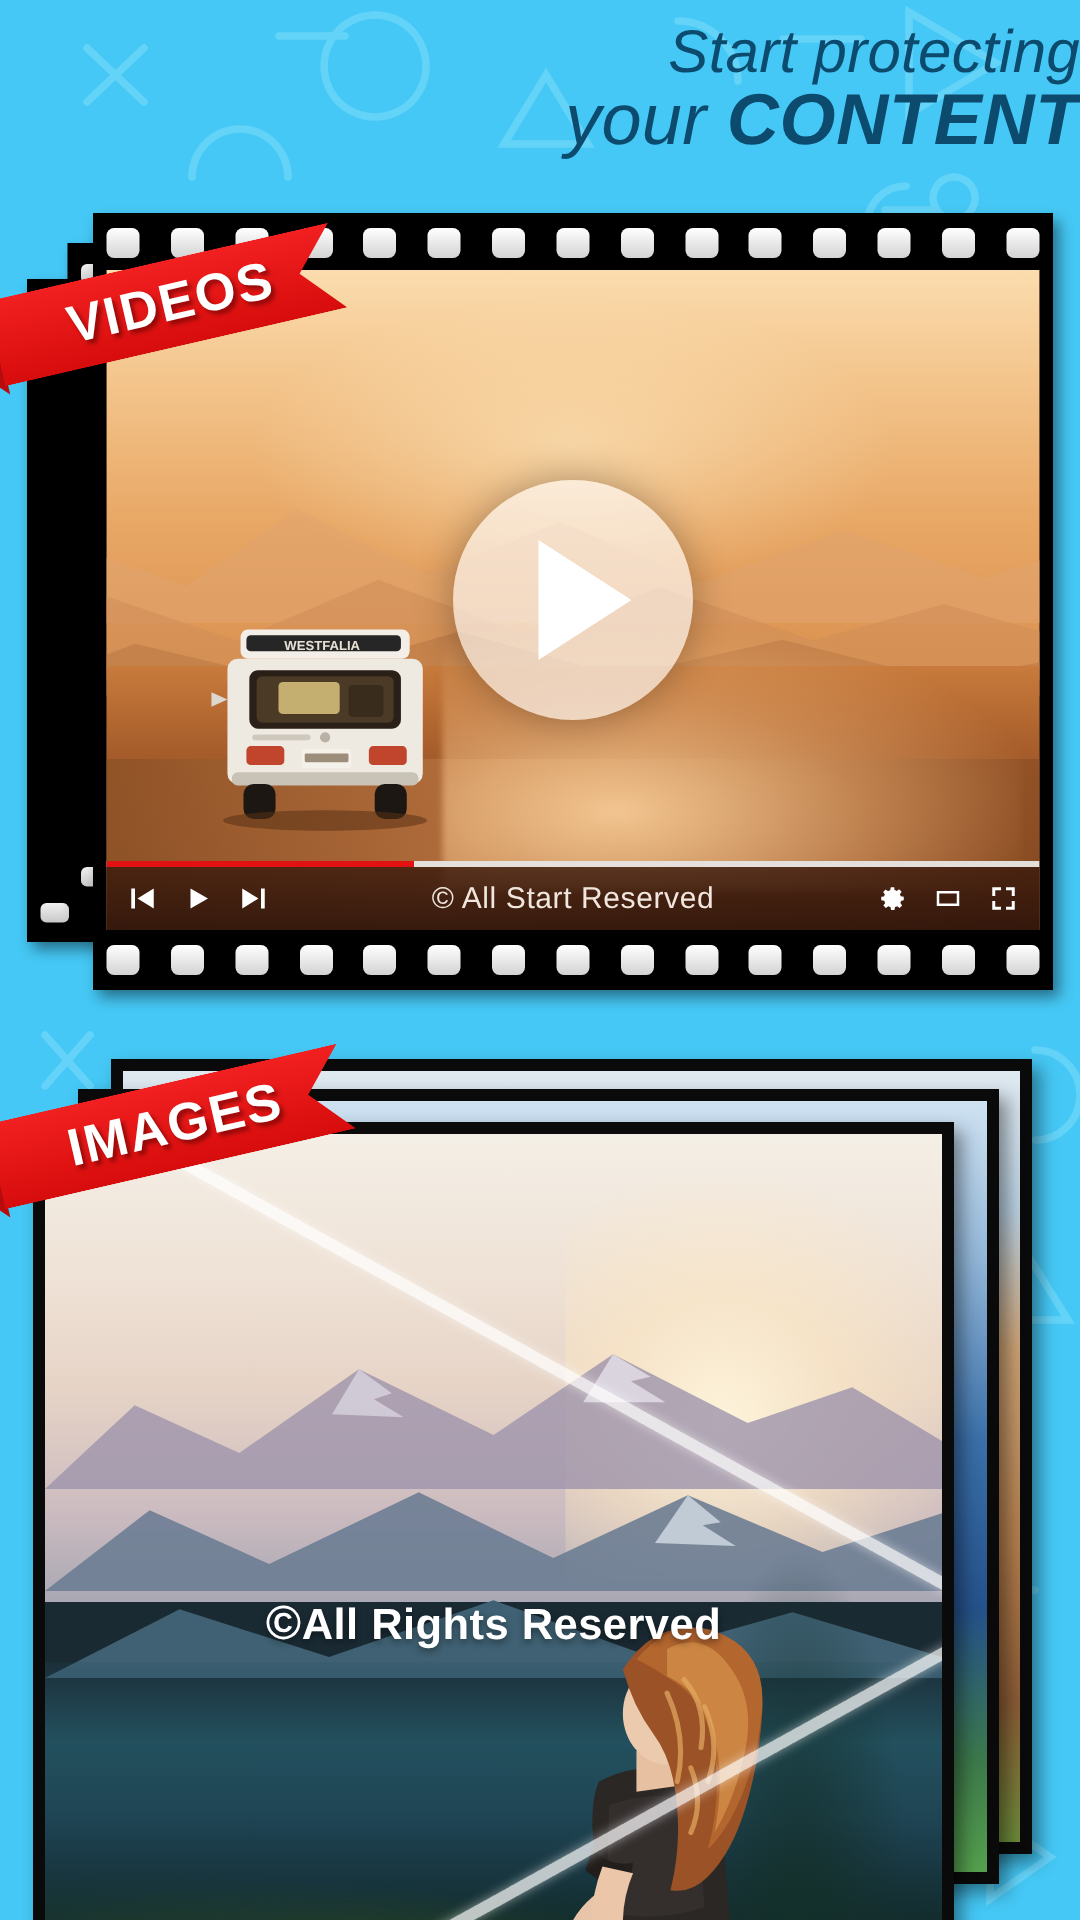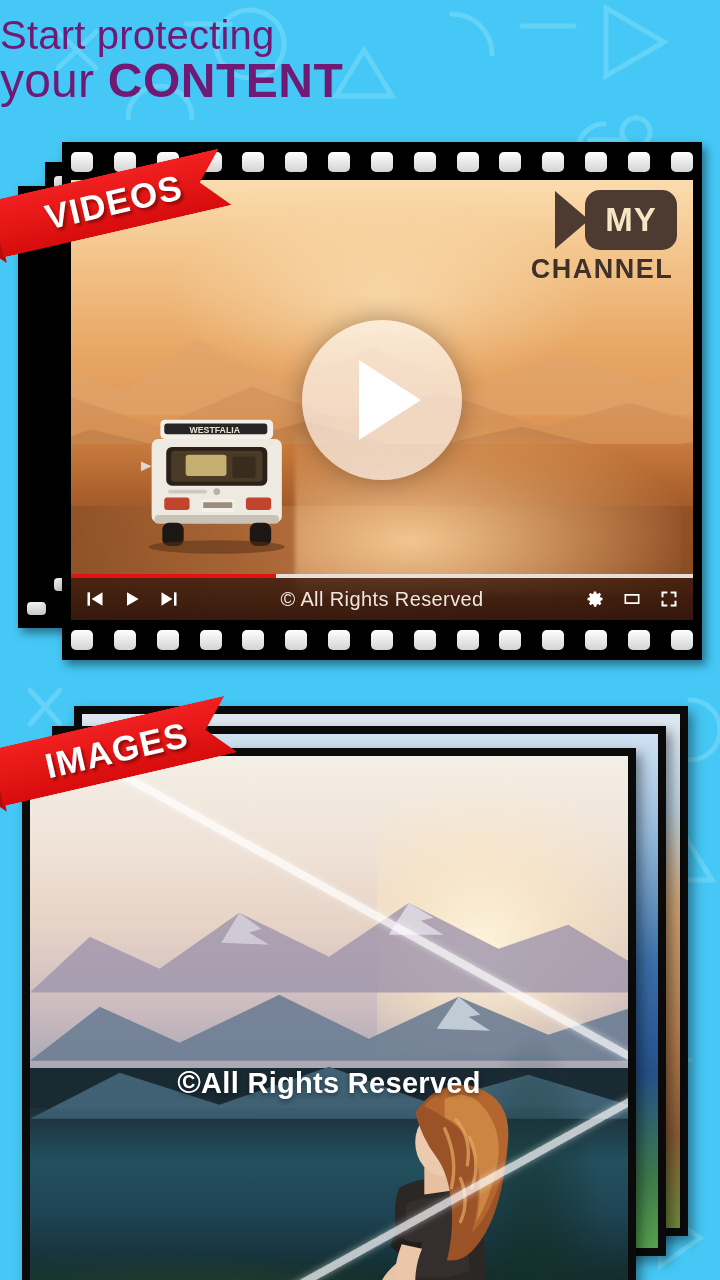--- a/index.html
+++ b/index.html
@@ -14,23 +14,24 @@
     background:#45c8f5;
     position:relative;
   }
 
   
   #bg-deco { position:absolute; inset:0; z-index:0; pointer-events:none; }
 
   
   .headline {
     position:absolute; top:14px; left:0; width:100%;
-    text-align:left; z-index:6;
-    color:#701a75; line-height:1.06;
+    text-align:right; z-index:6;
+    color:#0c4a6e; line-height:1.06;
     letter-spacing:.2px;
+    font-style:italic;
   }
   .headline .l1 { display:block; font-size:40px; font-weight:400; }
   .headline .l2 { display:block; font-size:48px; font-weight:400; }
   .headline .l2 b { font-weight:700; letter-spacing:.5px; }
 
   
   .video-section { position:absolute; left:0; top:138px; width:720px; height:548px; z-index:3; }
 
   .filmstrip {
     position:absolute;
@@ -434,48 +435,41 @@
 
             <ellipse cx="80" cy="143" rx="70" ry="7" fill="#5a3116" opacity=".55"></ellipse>
           </svg>
         </div>
       </div>
 
       <div class="play-btn">
         <div class="play-tri"></div>
       </div>
 
-      <div class="channel-wm">
-        <div class="cam-badge">
-          <div class="cam-tri"></div>
-          <div class="cam-body">MY</div>
-        </div>
-        <div class="cam-label">CHANNEL</div>
-      </div>
 
       <div class="ctrl-bar">
         <div class="progress">
           <div class="filled" id="progress-filled" style="width: 33%;"></div>
         </div>
         <div class="ctrl-row">
           <div class="ctrl-left">
             <svg class="ctrl-ico" viewBox="0 0 24 24">
               <rect x="3" y="4" width="3" height="16"></rect>
                 <path d="M21 4 L21 20 L8 12 Z"></path>
             </svg>
             <svg class="ctrl-ico" viewBox="0 0 24 24">
               <path d="M6 4 L20 12 L6 20 Z"></path>
             </svg>
             <svg class="ctrl-ico" viewBox="0 0 24 24">
               <path d="M3 4 L16 12 L3 20 Z"></path>
                 <rect x="18" y="4" width="3" height="16"></rect>
             </svg>
           </div>
 
-          <div class="wm-center">© All Rights Reserved</div>
+          <div class="wm-center">© All Start Reserved</div>
 
           <div class="ctrl-right">
             <svg class="ctrl-ico" viewBox="0 0 24 24">
               <path d="M12 8.2a3.8 3.8 0 1 0 0 7.6 3.8 3.8 0 0 0 0-7.6zm0 5.9a2.1 2.1 0 1 1 0-4.2 2.1 2.1 0 0 1 0 4.2z"></path>
               <path d="M21 13.4v-2.8l-2.4-.4a6.9 6.9 0 0 0-.7-1.7l1.4-2-2-2-2 1.4a6.9 6.9 0 0 0-1.7-.7L13.4 3h-2.8l-.4 2.4a6.9 6.9 0 0 0-1.7.7l-2-1.4-2 2 1.4 2a6.9 6.9 0 0 0-.7 1.7L3 10.6v2.8l2.4.4c.16.6.4 1.17.7 1.7l-1.4 2 2 2 2-1.4c.53.3 1.1.54 1.7.7l.4 2.4h2.8l.4-2.4c.6-.16 1.17-.4 1.7-.7l2 1.4 2-2-1.4-2c.3-.53.54-1.1.7-1.7z"></path>
             </svg>
             <svg class="ctrl-ico" viewBox="0 0 24 24">
               <path d="M3 6h18v12H3z M5 8v8h14V8z" fill-rule="evenodd"></path>
             </svg>
             <svg class="ctrl-ico" viewBox="0 0 24 24">

